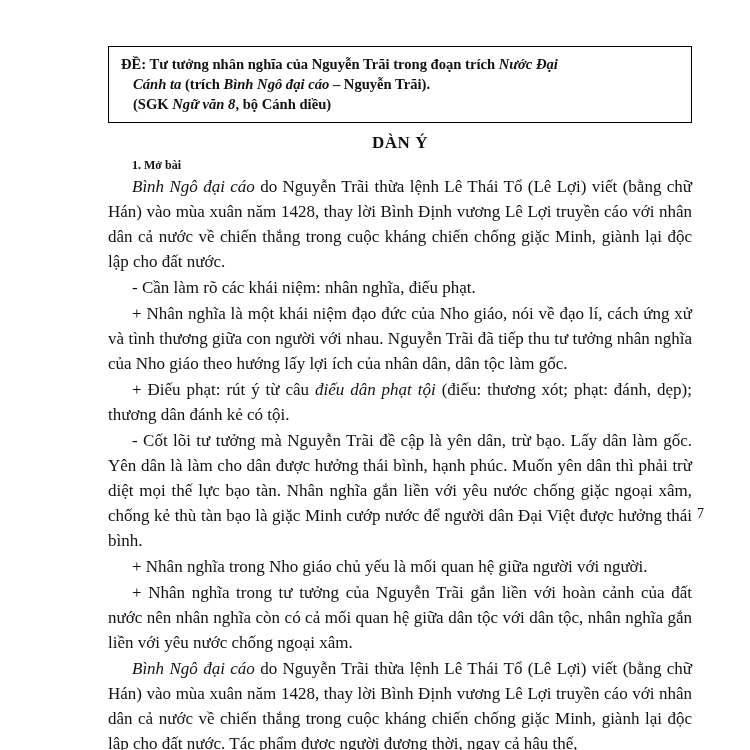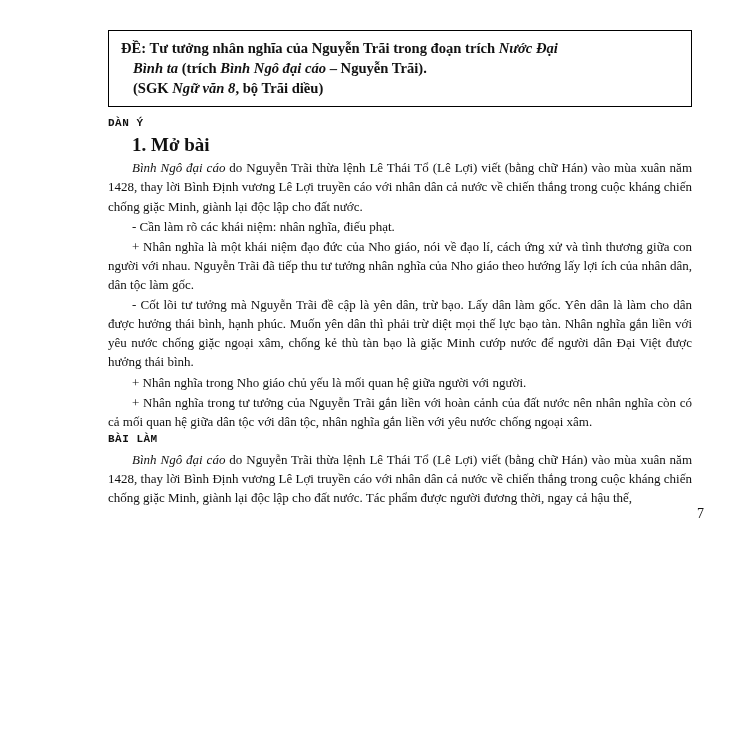--- a/index.html
+++ b/index.html
@@ -11,55 +11,54 @@
     height: 750px;
     background: #ffffff;
     font-family: "Liberation Serif", serif;
     color: #111111;
   }
   .page {
     position: relative;
     width: 750px;
     height: 536px;
     box-sizing: border-box;
-    padding: 30px 58px 10px 108px;
+    padding: 46px 58px 10px 108px;
   }
   .title-box {
     border: 1px solid #000000;
     padding: 7px 10px 8px 12px;
     margin-bottom: 10px;
     line-height: 1.38;
     font-size: 14.6px;
   }
   .title-box .line {
     text-indent: 0;
   }
   .title-box .line-2 {
     text-indent: 12px;
   }
   .bold { font-weight: bold; }
   .ital { font-style: italic; }
   .bold-ital { font-weight: bold; font-style: italic; }
   .center-head {
-    text-align: left;
+    text-align: center;
     font-weight: bold;
-    font-size: 11px;
+    font-size: 17px;
     letter-spacing: 0.5px;
     margin: 2px 0 5px 0;
-    font-family: Liberation Mono, monospace;
   }
   .sec-head {
     font-weight: bold;
-    font-size: 19px;
+    font-size: 12px;
     margin: 5px 0 2px 0;
     text-indent: 24px;
   }
   p.body {
     margin: 0 0 1px 0;
-    font-size: 13px;
+    font-size: 17px;
     line-height: 1.47;
     text-align: justify;
     text-indent: 24px;
   }
   .pagenum {
     position: absolute;
     right: 46px;
     bottom: 14px;
     font-size: 14px;
   }
@@ -67,36 +66,36 @@
 </head>
 <body>
 
 <div class="page">
 
   <div class="title-box">
     <div class="line">
       <span class="bold">ĐỀ:</span><span class="bold"> Tư tưởng nhân nghĩa của Nguyễn Trãi trong đoạn trích </span><span class="bold-ital">Nước Đại</span>
     </div>
     <div class="line line-2">
-      <span class="bold-ital">Bình ta </span><span class="bold">(trích </span><span class="bold-ital">Bình Ngô đại cáo</span><span class="bold"> – Nguyễn Trãi).</span>
+      <span class="bold-ital">Cánh ta </span><span class="bold">(trích </span><span class="bold-ital">Bình Ngô đại cáo</span><span class="bold"> – Nguyễn Trãi).</span>
     </div>
     <div class="line line-2">
-      <span class="bold">(SGK </span><span class="bold-ital">Ngữ văn 8</span><span class="bold">, bộ Trãi diều)</span>
+      <span class="bold">(SGK </span><span class="bold-ital">Ngữ văn 8</span><span class="bold">, bộ Cánh diều)</span>
     </div>
   </div>
 
   <div class="center-head">DÀN Ý</div>
 
   <div class="sec-head">1. Mở bài</div>
   <p class="body"><span class="ital">Bình Ngô đại cáo</span> do Nguyễn Trãi thừa lệnh Lê Thái Tổ (Lê Lợi) viết (bằng chữ Hán) vào mùa xuân năm 1428, thay lời Bình Định vương Lê Lợi truyền cáo với nhân dân cả nước về chiến thắng trong cuộc kháng chiến chống giặc Minh, giành lại độc lập cho đất nước.</p>
 
   <p class="body">- Cần làm rõ các khái niệm: nhân nghĩa, điếu phạt.</p>
   <p class="body">+ Nhân nghĩa là một khái niệm đạo đức của Nho giáo, nói về đạo lí, cách ứng xử và tình thương giữa con người với nhau. Nguyễn Trãi đã tiếp thu tư tưởng nhân nghĩa của Nho giáo theo hướng lấy lợi ích của nhân dân, dân tộc làm gốc.</p>
+  <p class="body">+ Điếu phạt: rút ý từ câu <span class="ital">điếu dân phạt tội</span> (điếu: thương xót; phạt: đánh, dẹp); thương dân đánh kẻ có tội.</p>
   <p class="body">- Cốt lõi tư tưởng mà Nguyễn Trãi đề cập là yên dân, trừ bạo. Lấy dân làm gốc. Yên dân là làm cho dân được hưởng thái bình, hạnh phúc. Muốn yên dân thì phải trừ diệt mọi thế lực bạo tàn. Nhân nghĩa gắn liền với yêu nước chống giặc ngoại xâm, chống kẻ thù tàn bạo là giặc Minh cướp nước để người dân Đại Việt được hưởng thái bình.</p>
 
   <p class="body">+ Nhân nghĩa trong Nho giáo chủ yếu là mối quan hệ giữa người với người.</p>
   <p class="body">+ Nhân nghĩa trong tư tưởng của Nguyễn Trãi gắn liền với hoàn cảnh của đất nước nên nhân nghĩa còn có cả mối quan hệ giữa dân tộc với dân tộc, nhân nghĩa gắn liền với yêu nước chống ngoại xâm.</p>
 
-  <div class="center-head">BÀI LÀM</div>
   <p class="body"><span class="ital">Bình Ngô đại cáo</span> do Nguyễn Trãi thừa lệnh Lê Thái Tổ (Lê Lợi) viết (bằng chữ Hán) vào mùa xuân năm 1428, thay lời Bình Định vương Lê Lợi truyền cáo với nhân dân cả nước về chiến thắng trong cuộc kháng chiến chống giặc Minh, giành lại độc lập cho đất nước. Tác phẩm được người đương thời, ngay cả hậu thế,</p>
 
   <div class="pagenum">7</div>
 </div>
 
 </body></html>

